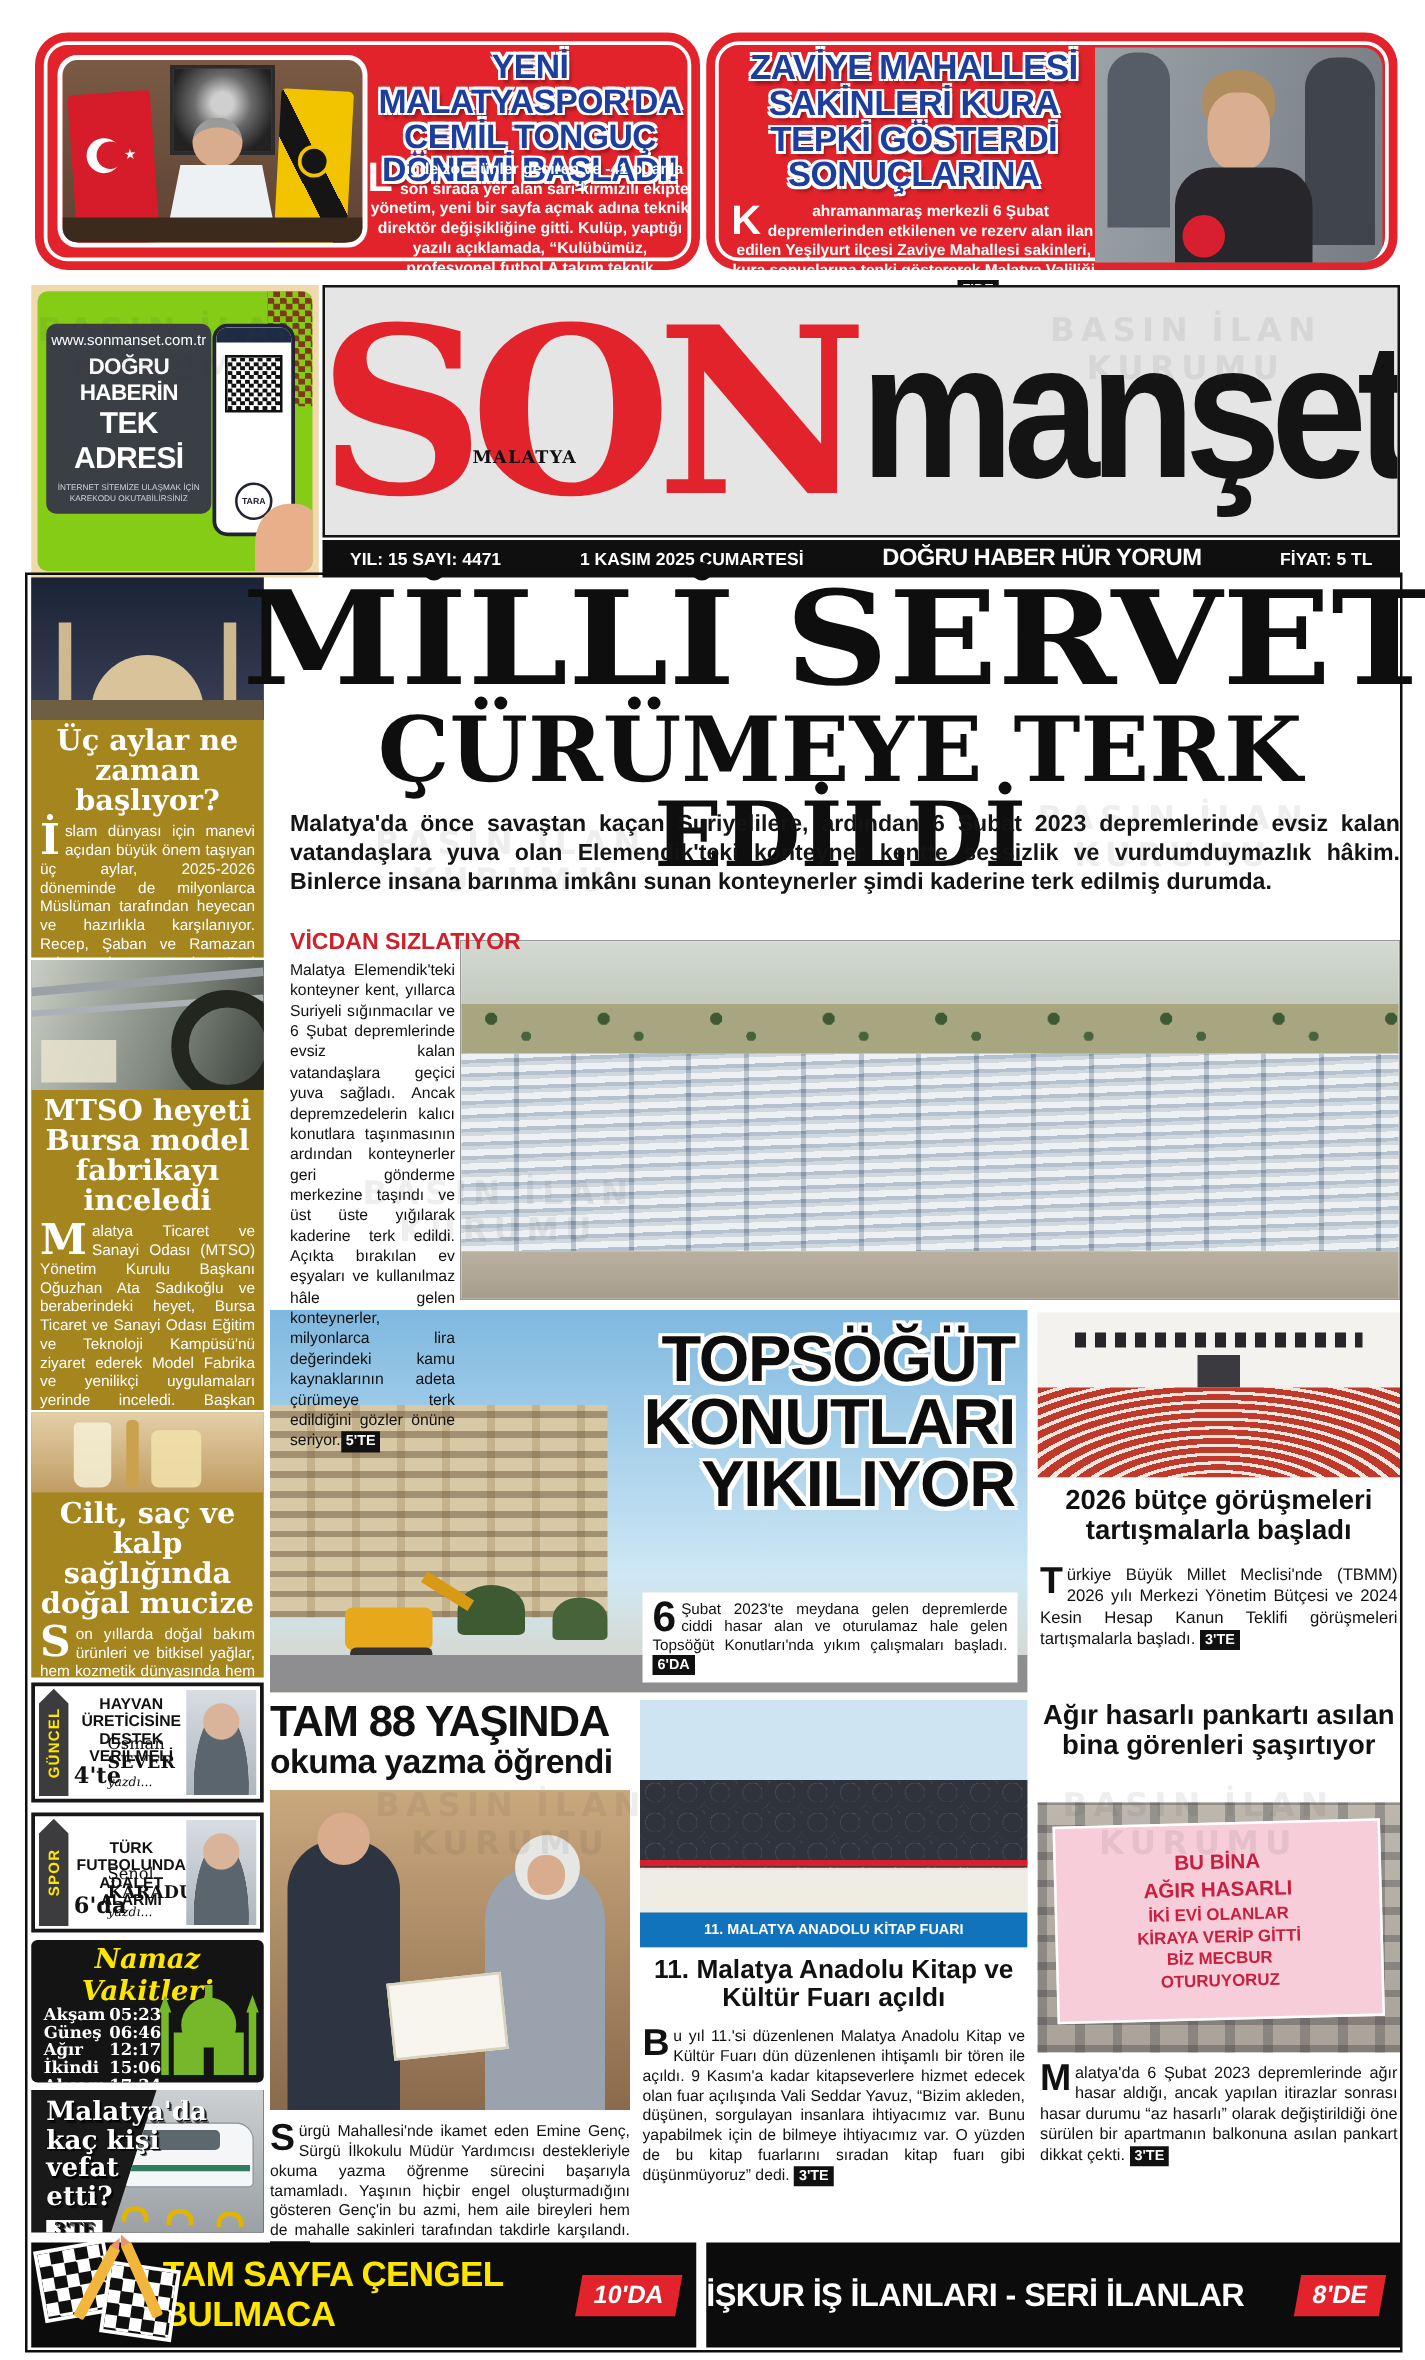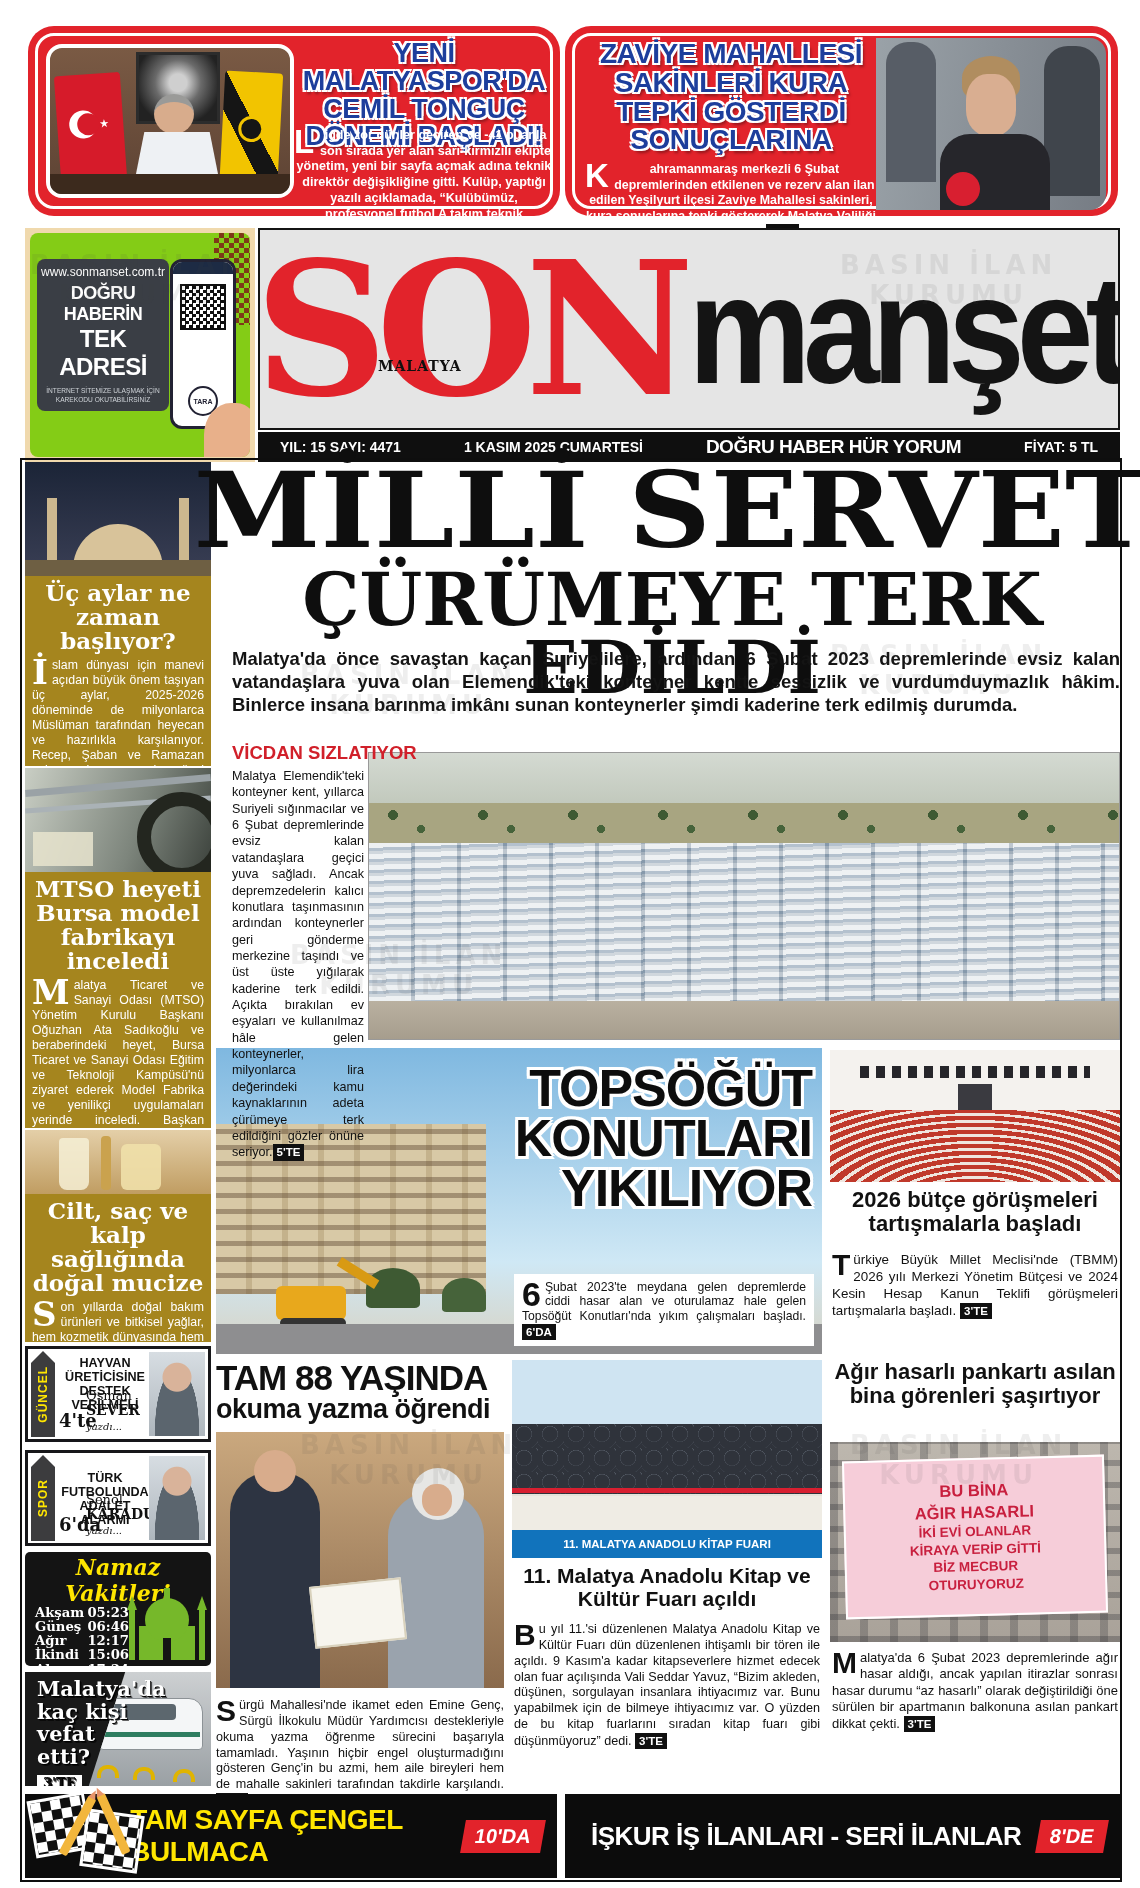--- a/index.html
+++ b/index.html
@@ -438,19 +438,19 @@
   <div class="bbar" style="left:25px;width:532px">
     <div style="position:relative;width:132px;height:84px">
       <div class="xw" style="left:6px;top:2px;transform:rotate(-10deg)"></div>
       <div class="xw" style="left:58px;top:18px;transform:rotate(8deg)"></div>
       <div class="pencil" style="left:48px;top:0;transform:rotate(28deg)"></div>
       <div class="pencil" style="left:84px;top:-2px;transform:rotate(-24deg)"></div>
     </div>
     <div class="bbar-y">TAM SAYFA ÇENGEL BULMACA</div>
     <div class="badge">10'DA</div>
   </div>
-  <div class="bbar" style="left:565px;width:555px;padding-left:26px">
+  <div class="bbar" style="left:565px;width:555px;">
     <div class="bbar-w">İŞKUR İŞ İLANLARI - SERİ İLANLAR</div>
     <div class="badge">8'DE</div>
   </div>
 
   <div class="frame"></div>
 </div>
 
 </body></html>

